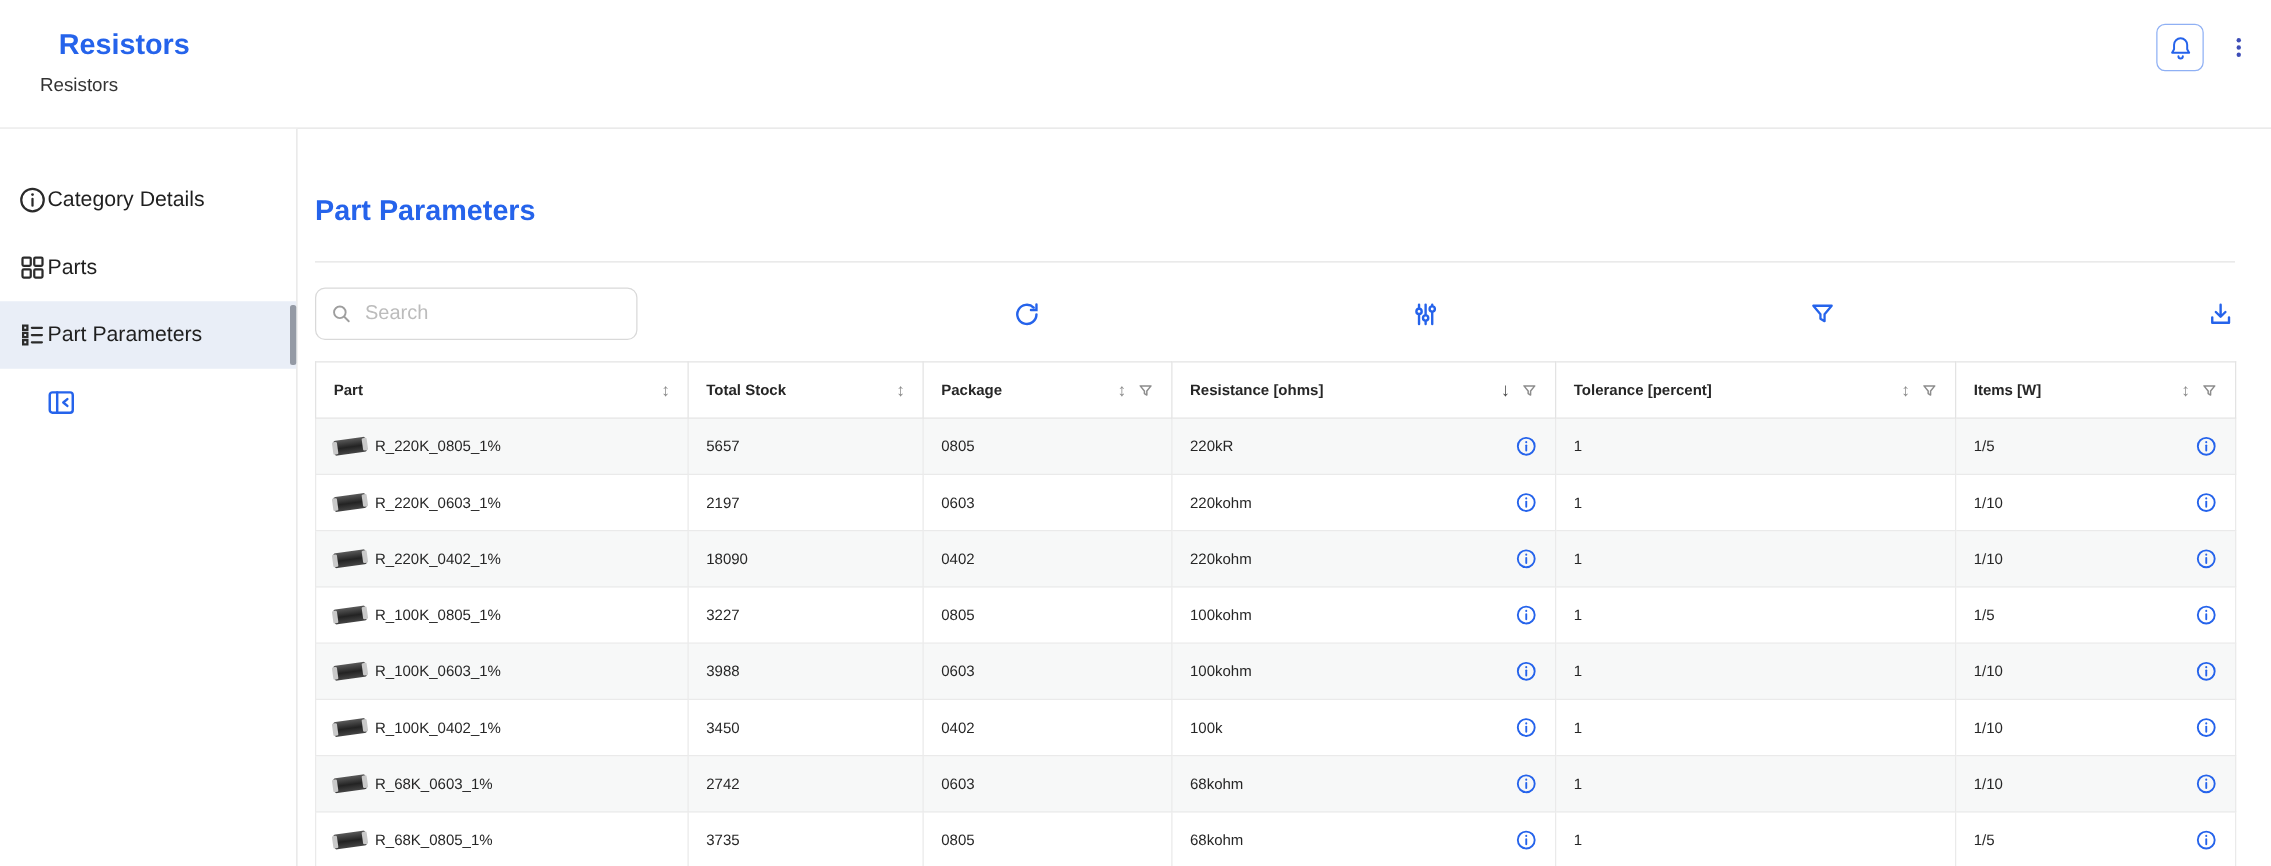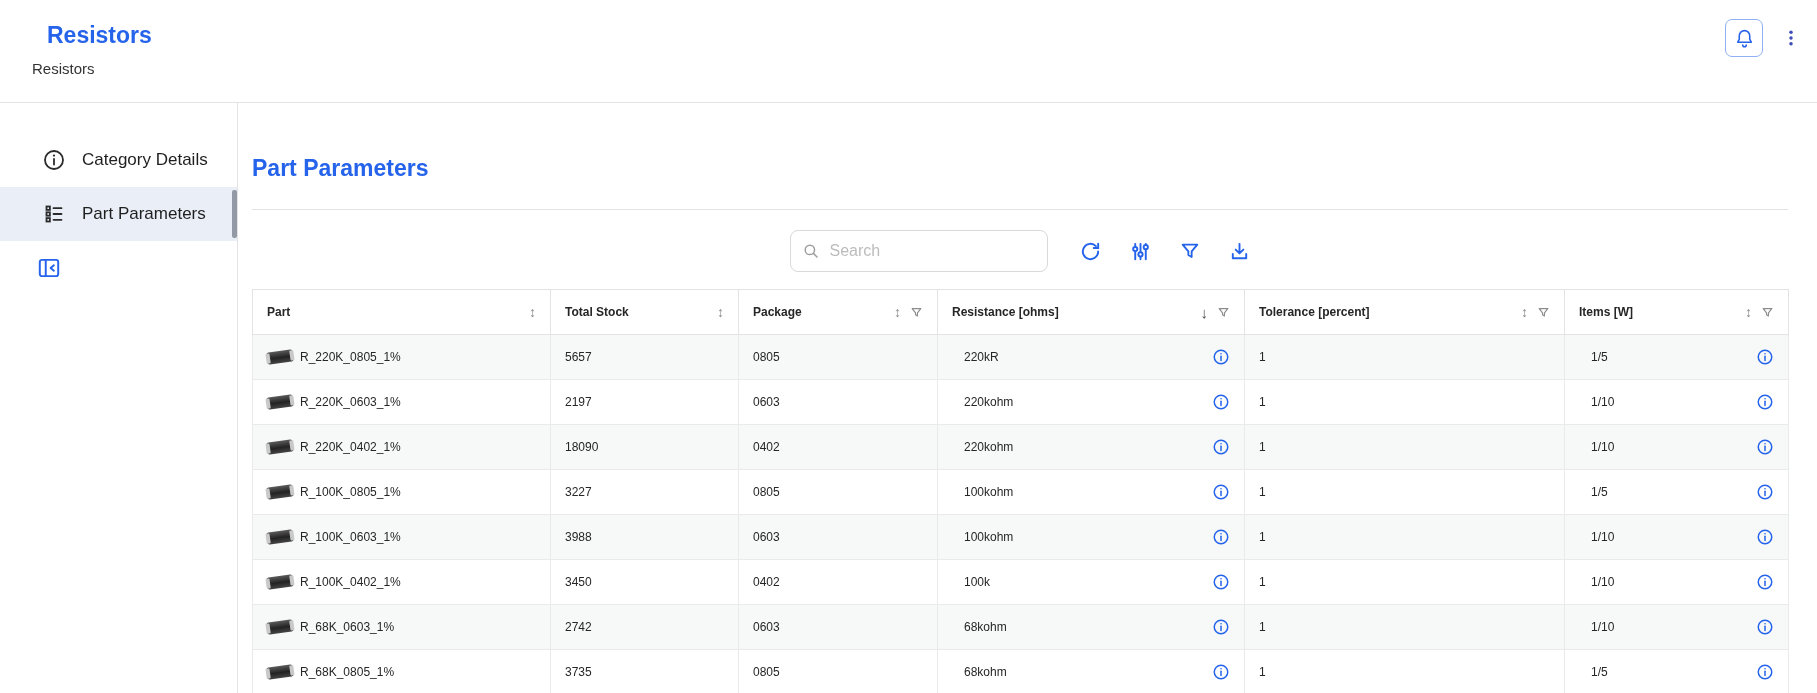--- a/index.html
+++ b/index.html
@@ -20,52 +20,52 @@
   .topbar{height:103px;border-bottom:1px solid var(--border);position:relative;padding-left:12px;}
   .page-title{margin:0;padding:22px 0 0 35px;font-size:23px;font-weight:700;color:var(--accent);}
   .crumb{margin:11px 0 0 20px;font-size:15px;color:#333;cursor:pointer;}
   .top-actions{position:absolute;top:19px;right:16px;display:flex;align-items:center;gap:18px;}
   .bell-btn{width:38px;height:38px;border:1px solid #8fb0f4;border-radius:7px;background:#fff;color:var(--accent);
             display:flex;align-items:center;justify-content:center;cursor:pointer;padding:0;}
   .kebab{color:var(--menu-dots);display:flex;cursor:pointer;}
 
   
   .sidebar{position:absolute;top:103px;left:0;width:238px;bottom:0;border-right:1px solid var(--border);padding-top:30px;background:#fff;}
-  .side-item{height:54px;display:flex;align-items:center;gap:16px;padding-left:42px;font-size:17px;color:#1f1f1f;cursor:pointer;position:relative;}
+  .side-item{height:54px;display:flex;align-items:center;padding-left:14px;font-size:17px;color:#1f1f1f;cursor:pointer;position:relative;}
   .side-item.selected{background:var(--selected-bg);}
   .side-item.selected .scroll-thumb{position:absolute;right:0;top:3px;bottom:3px;width:5px;background:#949aa5;border-radius:2px;}
   .side-icon{width:24px;height:24px;color:#2b2b2b;flex:none;display:flex;}
   .collapse-btn{margin:14px 0 0 36px;color:var(--accent);background:none;border:none;padding:0;cursor:pointer;display:flex;}
 
   
   .content{position:absolute;left:239px;top:103px;right:0;bottom:0;padding:0 29px 0 13px;}
   .section-title{margin:52px 0 0 0;font-size:23px;font-weight:700;color:var(--accent);}
   .rule{border-top:1px solid var(--border);margin-top:27px;}
 
-  .toolbar{margin-top:20px;display:flex;justify-content:center;align-items:center;gap:27px;}
+  .toolbar{margin-top:20px;display:flex;justify-content:space-between;align-items:center;gap:27px;}
   .search{width:258px;height:42px;border:1px solid #d9d9d9;border-radius:8px;display:flex;align-items:center;
           padding:0 11px;gap:8px;color:#9e9e9e;background:#fff;margin-right:4px;}
   .search input{border:none;outline:none;font-size:16px;flex:1;min-width:0;font-family:inherit;color:#333;background:transparent;}
   .search input::placeholder{color:#bcbcbc;}
   .tool-btn{background:none;border:none;padding:0;color:var(--accent);cursor:pointer;display:flex;}
 
   
   table{margin-top:17px;width:100%;border-collapse:collapse;table-layout:fixed;}
   th,td{border:1px solid #eaeaea;height:45px;padding:0 14px;font-size:12px;color:var(--text);text-align:left;}
   thead th{font-weight:700;border-color:var(--border);background:#fff;cursor:pointer;}
   tbody tr:nth-child(odd){background:var(--row-alt);}
   tbody tr:nth-child(even){background:#fff;}
 
   .th-flex{display:flex;align-items:center;justify-content:space-between;gap:6px;}
   .th-icons{display:flex;align-items:center;gap:9px;color:var(--muted);flex:none;}
   .sort-both::before{content:"\2195";font-size:14px;color:var(--muted);}
   .sort-desc::before{content:"\2193";font-size:15px;color:#4a4a4a;font-weight:600;}
   .funnel{display:flex;cursor:pointer;}
 
-  .cell-flex{display:flex;align-items:center;justify-content:space-between;gap:2px;margin-left:12px;}
+  .cell-flex{display:flex;align-items:center;justify-content:space-between;gap:2px;}
   .part-flex{display:flex;align-items:center;gap:7px;}
   .chip{width:26px;height:12px;border-radius:2px;flex:none;transform:rotate(-8deg);position:relative;
         background:linear-gradient(180deg,#5a5a5a 0%,#232323 55%,#454545 100%);}
   .chip::before,.chip::after{content:"";position:absolute;top:1px;bottom:1px;width:4px;background:#c9c9c9;border-radius:1px;}
   .chip::before{left:-1px;}
   .chip::after{right:-1px;}
   .info-btn{background:none;border:none;padding:0;color:var(--accent);display:flex;cursor:pointer;flex:none;}
 </style>
 </head>
 <body>
@@ -97,20 +97,31 @@
   <nav class="sidebar">
     <div class="side-item">
       <span class="side-icon">
         <svg width="24" height="24" viewBox="0 0 24 24" fill="none" stroke="currentColor" stroke-width="1.8" stroke-linecap="round">
           <circle cx="12" cy="12" r="9"></circle>
             <line x1="12" y1="11" x2="12" y2="16.5"></line>
             <circle cx="12" cy="7.6" r="1.1" fill="currentColor" stroke="none"></circle>
         </svg>
       </span>
       <span>Category Details</span>
+    </div>
+    <div class="side-item">
+      <span class="side-icon">
+        <svg width="24" height="24" viewBox="0 0 24 24" fill="none" stroke="currentColor" stroke-width="1.8">
+          <rect x="4" y="4" width="6.6" height="6.6" rx="1"></rect>
+            <rect x="13.4" y="4" width="6.6" height="6.6" rx="1"></rect>
+          <rect x="4" y="13.4" width="6.6" height="6.6" rx="1"></rect>
+            <rect x="13.4" y="13.4" width="6.6" height="6.6" rx="1"></rect>
+        </svg>
+      </span>
+      <span>Parts</span>
     </div>
     <div class="side-item selected">
       <span class="side-icon">
         <svg width="24" height="24" viewBox="0 0 24 24" fill="none" stroke="currentColor" stroke-width="1.8" stroke-linecap="round">
           <rect x="4.5" y="4.5" width="3.4" height="3.4"></rect>
             <line x1="11.5" y1="6.2" x2="19.5" y2="6.2"></line>
           <rect x="4.5" y="10.3" width="3.4" height="3.4"></rect>
             <line x1="11.5" y1="12" x2="19.5" y2="12"></line>
           <rect x="4.5" y="16.1" width="3.4" height="3.4"></rect>
             <line x1="11.5" y1="17.8" x2="19.5" y2="17.8"></line>

